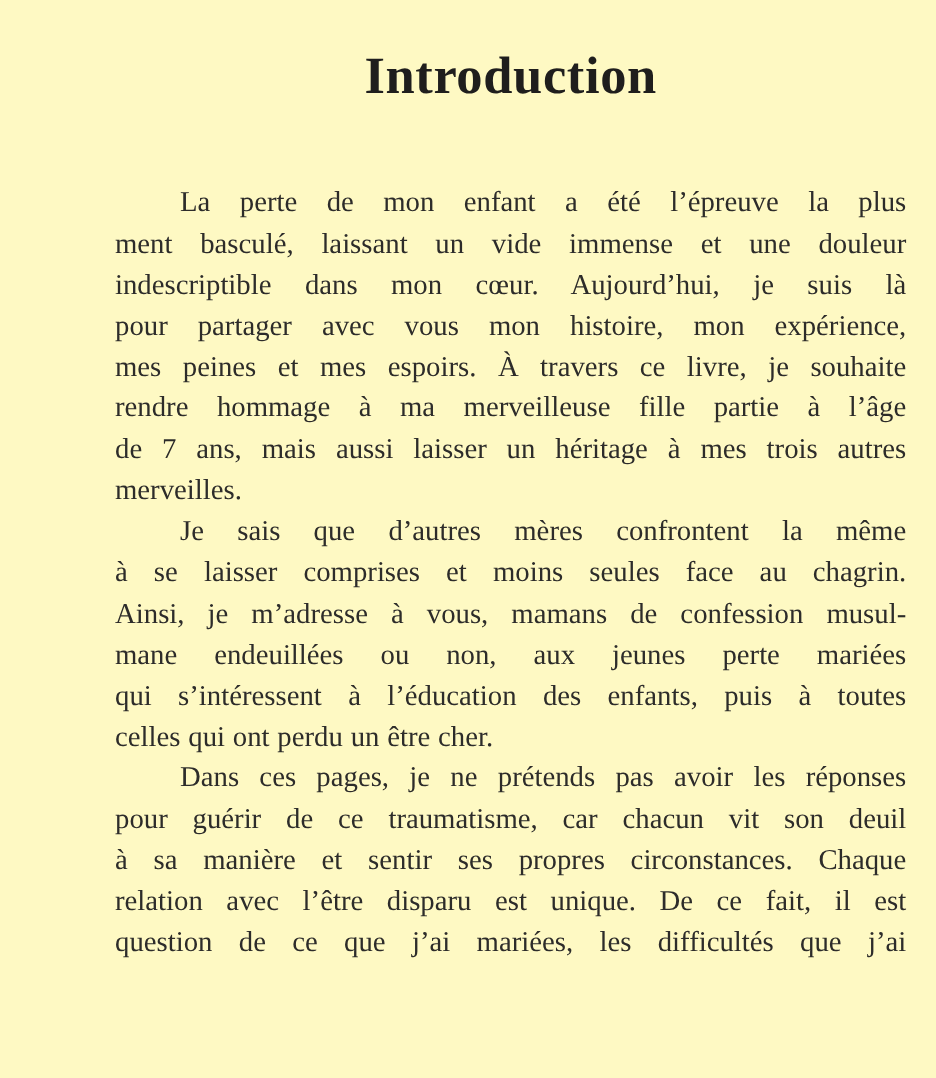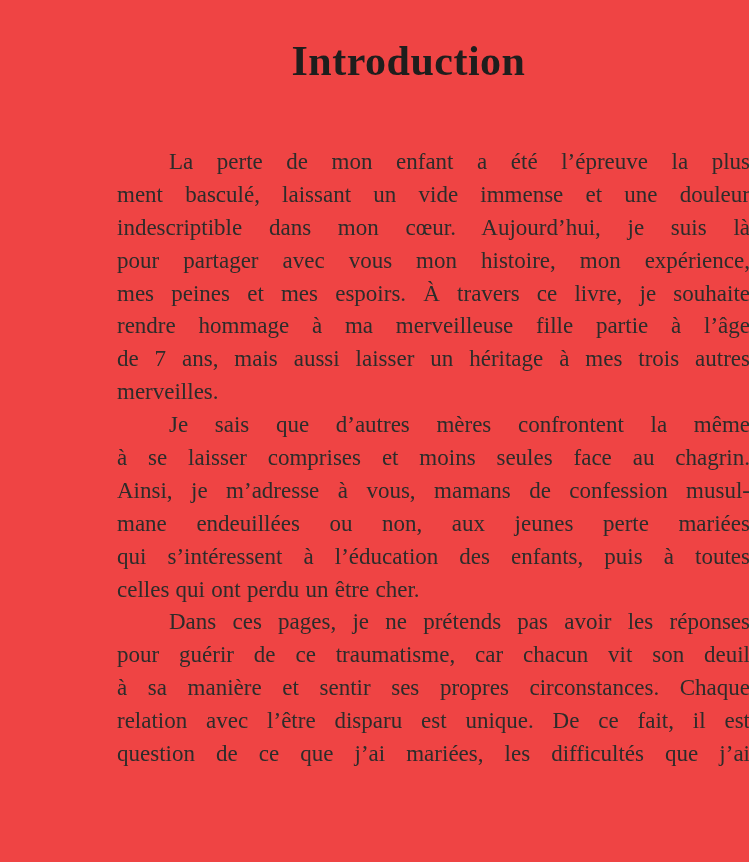--- a/index.html
+++ b/index.html
@@ -21,21 +21,21 @@
     padding-top: 36px;
     width: 633px;
     text-align: center;
     font-size: 42px;
     line-height: 50px;
     font-weight: 700;
     letter-spacing: 0.5px;
     color: #1f1e1d;
   }
   .body-text {
-    margin-left: 117px;
+    margin-left: 92px;
     margin-top: 60px;
     width: 633px;
     font-size: 23px;
   }
   .paragraph {
     margin: 0;
     padding: 0;
   }
   .text-line {
     line-height: 32.9px;
@@ -48,21 +48,21 @@
   .text-line.indent {
     text-indent: 52px;
   }
   .text-line.para-end {
     text-align-last: left;
   }
 </style>
 </head>
 <body>
 
-<div class="page" style="background: #ef4444; color: rgb(45, 44, 42);">
+<div class="page" style="background: #fef9c3; color: rgb(45, 44, 42);">
   <h1 class="chapter-title" style="color: rgb(31, 30, 29);">Introduction</h1>
   <div class="body-text">
       <div class="paragraph">
         <div class="text-line indent">La perte de mon enfant a été l’épreuve la plus</div>
         <div class="text-line">ment basculé, laissant un vide immense et une douleur</div>
         <div class="text-line">indescriptible dans mon cœur. Aujourd’hui, je suis là</div>
         <div class="text-line">pour partager avec vous mon histoire, mon expérience,</div>
         <div class="text-line">mes peines et mes espoirs. À travers ce livre, je souhaite</div>
         <div class="text-line">rendre hommage à ma merveilleuse fille partie à l’âge</div>
         <div class="text-line">de 7 ans, mais aussi laisser un héritage à mes trois autres</div>

